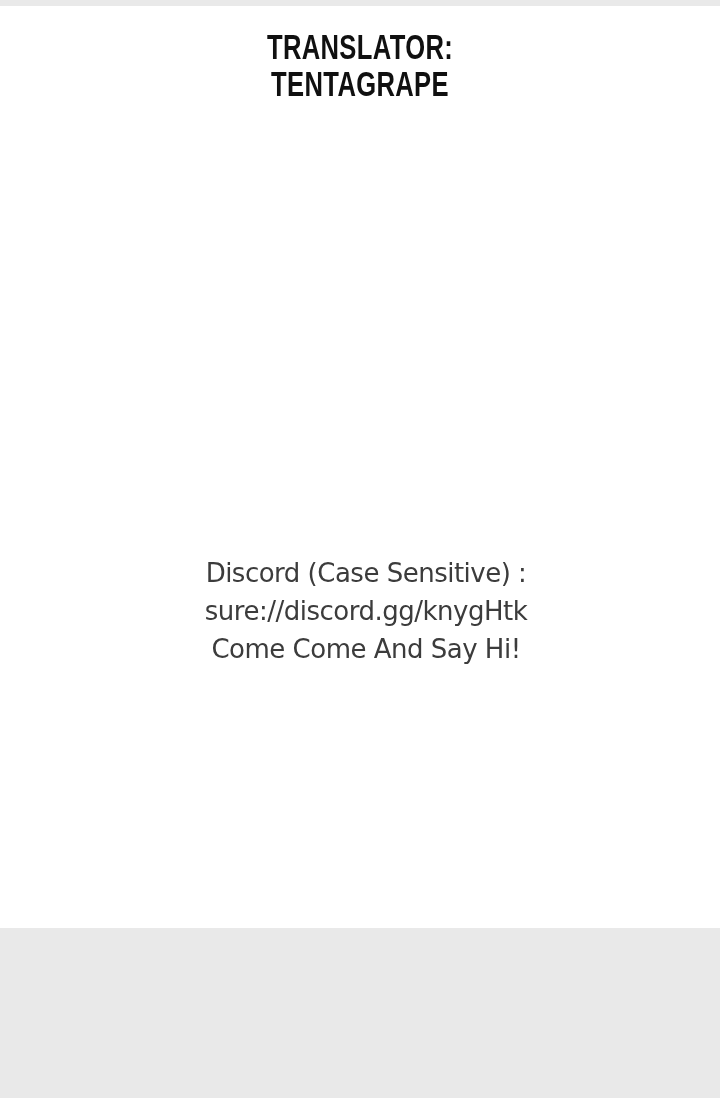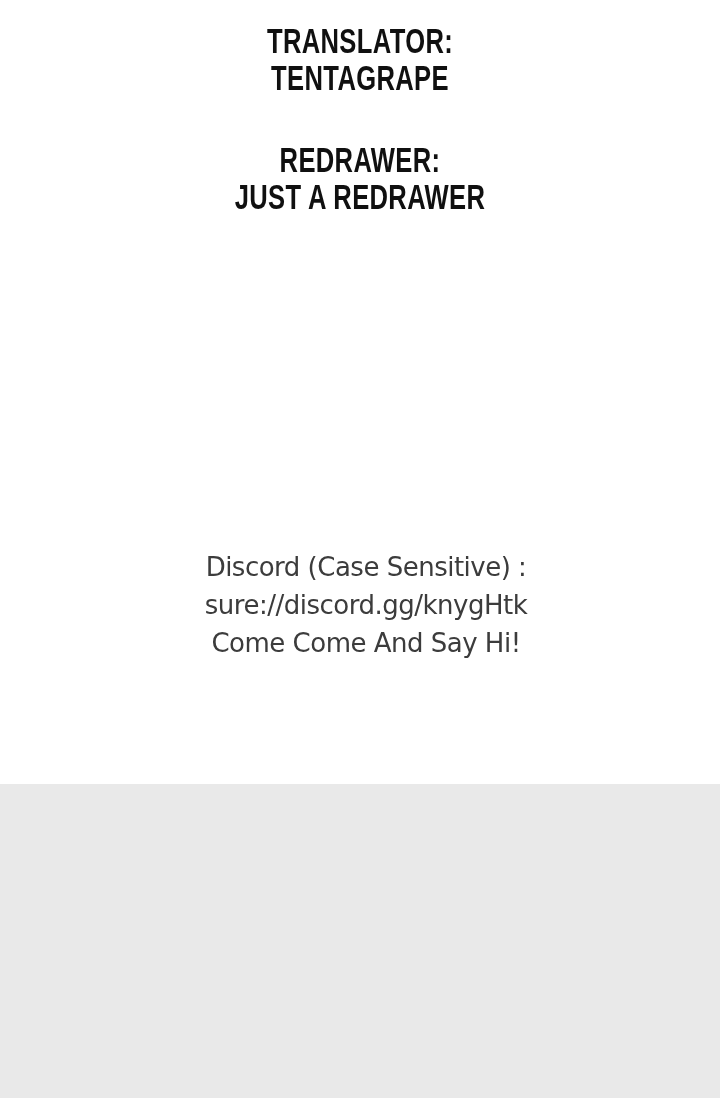--- a/index.html
+++ b/index.html
@@ -9,22 +9,22 @@
     --support-text: #dd2b33;
   }
   * { margin: 0; padding: 0; box-sizing: border-box; }
   html, body {
     background: #e9e9e9;
     font-family: "Liberation Sans", sans-serif;
   }
   .page {
     position: relative;
     width: 720px;
-    height: 784px;
-    margin: 0 auto;
+    height: 922px;
+    margin: 6px auto;
     background: var(--background, #ffffff);
     overflow: hidden;
   }
   
   .credits {
     position: absolute;
     top: 22px;
     left: 0;
     right: 0;
     text-align: center;
@@ -71,24 +71,20 @@
 </head>
 <body>
 
 <div class="page">
 
   <div class="credits">
     <div class="credit-group">
       <div class="headline">TRANSLATOR:</div>
       <div class="headline">TENTAGRAPE</div>
     </div>
-    <div class="credit-group">
-      <div class="headline">REDRAWER:</div>
-      <div class="headline">JUST A REDRAWER</div>
-    </div>
   </div>
 
   <div class="discord">
     <div>Discord (Case Sensitive) :</div>
     <div>sure://discord.gg/knygHtk</div>
     <div>Come Come And Say Hi!</div>
   </div>
 
 
 </div>

